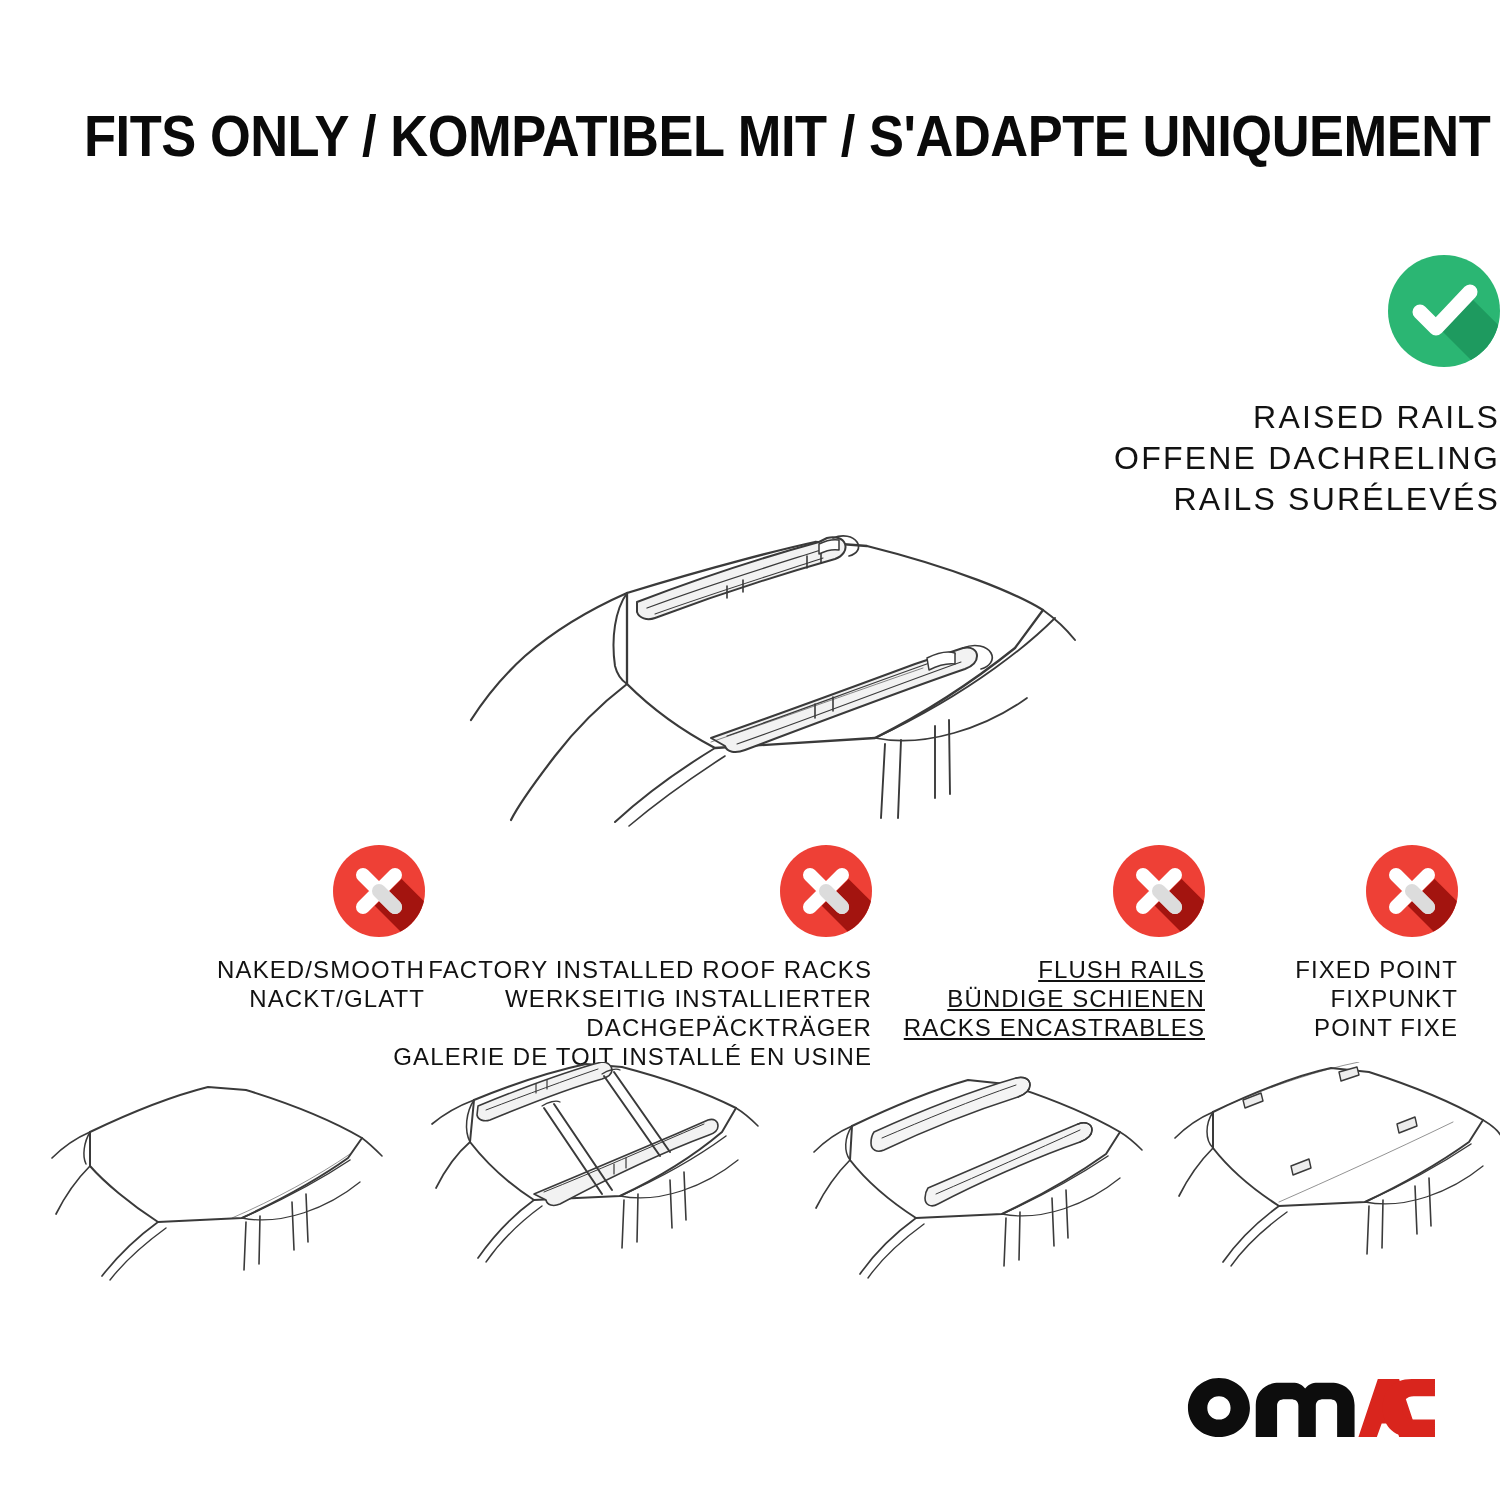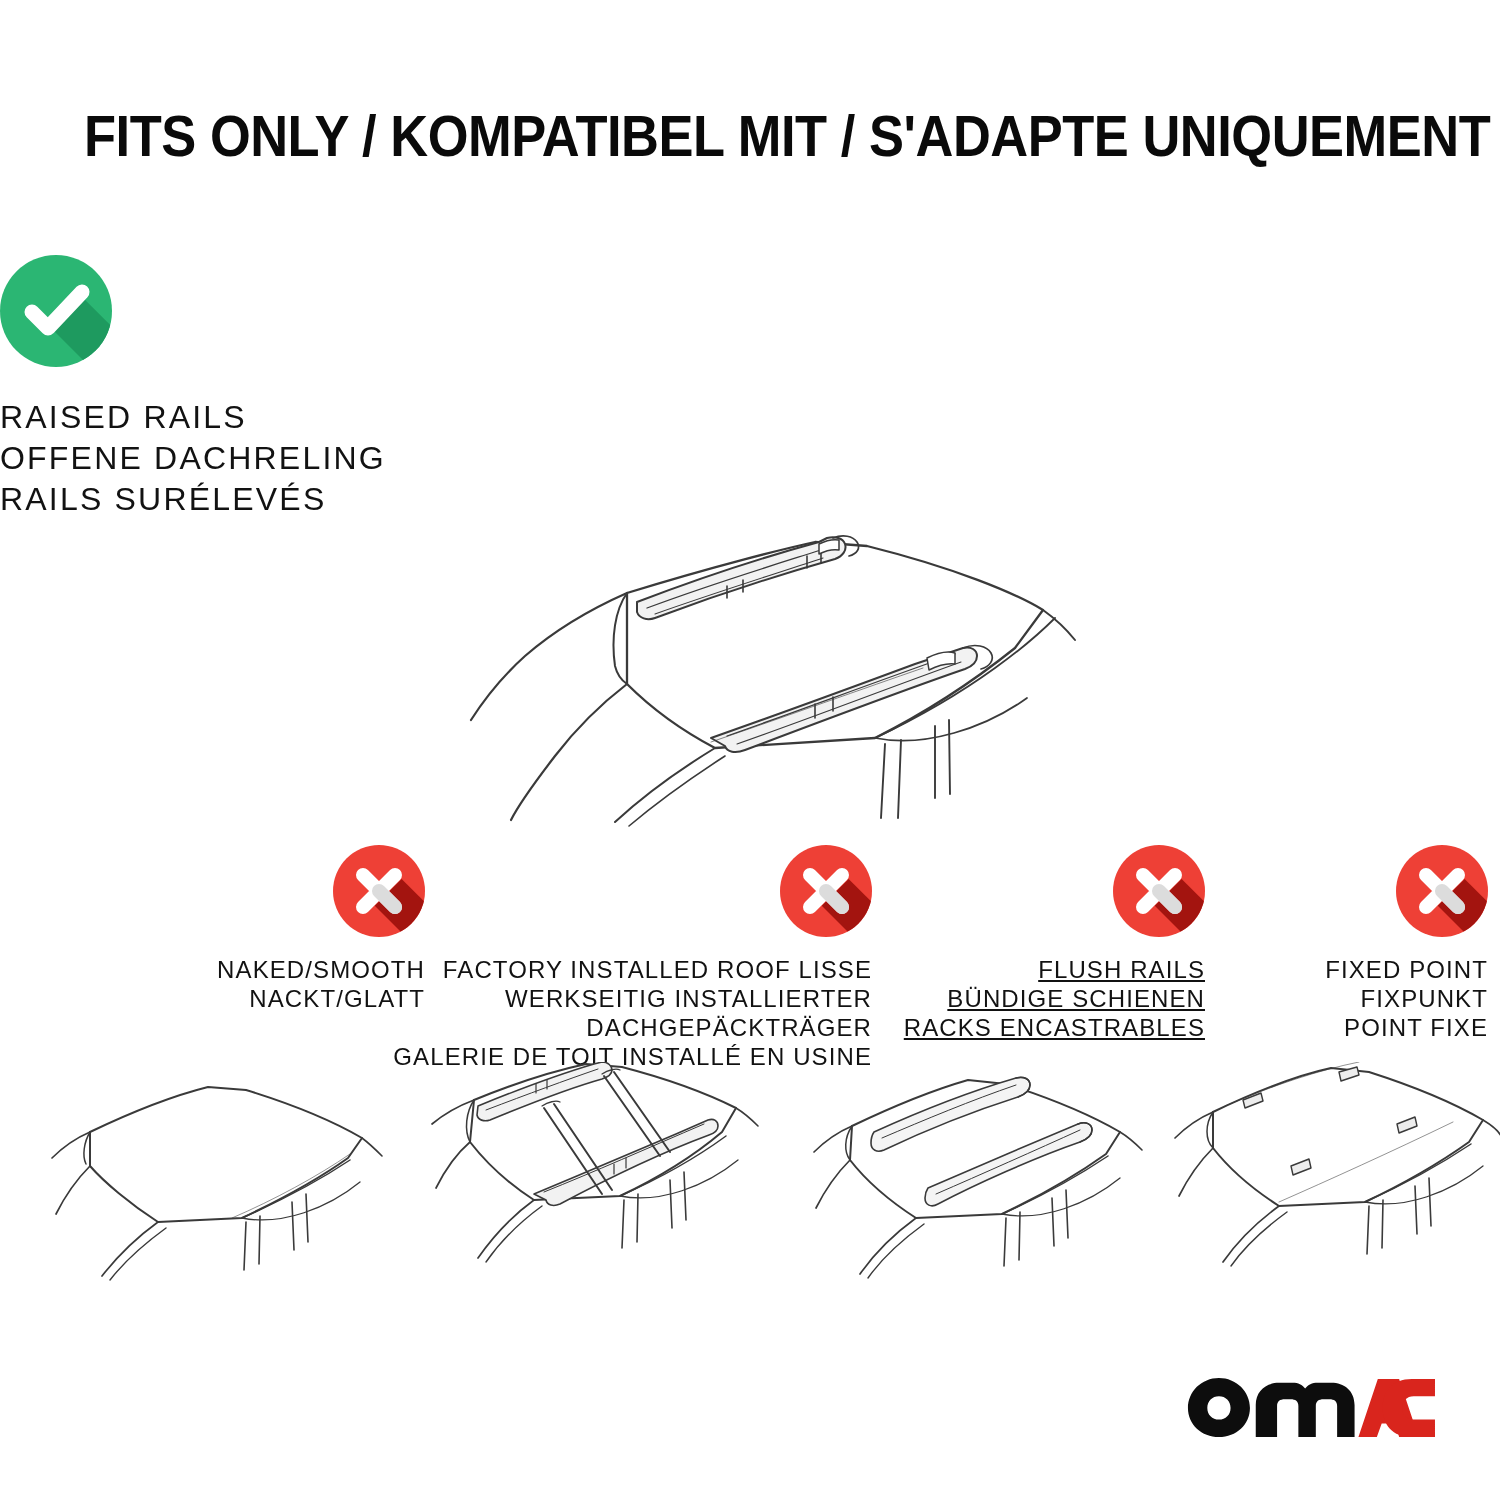--- a/index.html
+++ b/index.html
@@ -31,21 +31,21 @@
     transform-origin: left center;
     white-space: nowrap;
   }
 
   
   .primary-block {
     position: absolute;
     left: 0;
     top: 255px;
     width: 1500px;
-    text-align: left;
+    text-align: right;
   }
   .icon-badge {
     position: relative;
     display: inline-block;
     width: 112px;
     height: 112px;
   }
   .icon-badge .disc {
     position: absolute;
     inset: 0;
@@ -107,21 +107,21 @@
     font-size: 24px;
     line-height: 29px;
     letter-spacing: 1.1px;
     color: #121212;
     white-space: nowrap;
   }
 
   .col-0 { left: 45px;   width: 380px; }
   .col-1 { left: 392px;  width: 480px; }
   .col-2 { left: 855px;  width: 350px; text-decoration: underline; }
-  .col-3 { left: 1198px; width: 290px; }
+  .col-3 { left: 1168px; width: 290px; }
 
   .roof-small {
     position: absolute;
     width: 360px;
     height: 225px;
     top: 1062px;
   }
   .rs-0 { left: 30px; }
   .rs-1 { left: 408px; }
   .rs-2 { left: 788px; }
@@ -235,21 +235,21 @@
     <div class="icon-badge">
       <div class="disc" style="background:#EE4036;">
         <div class="shadow" style="background:#A3140F;"></div>
       </div>
       <svg class="glyph" viewBox="0 0 92 92">
         <path d="M30 30 L62 62 M62 30 L30 62" stroke="#FFFFFF" stroke-width="14" stroke-linecap="round" fill="none"></path>
         <path d="M46 46 L62 62" stroke="#DCDCDC" stroke-width="14" stroke-linecap="round" fill="none"></path>
       </svg>
     </div>
     <div class="excl-label">
-      <div>FACTORY INSTALLED ROOF LISSE</div>
+      <div>FACTORY INSTALLED ROOF RACKS</div>
       <div>WERKSEITIG INSTALLIERTER</div>
       <div>DACHGEPÄCKTRÄGER</div>
       <div>GALERIE DE TOIT INSTALLÉ EN USINE</div>
     </div>
   </div>
 
   <div class="excl-col col-2">
     <div class="icon-badge">
       <div class="disc" style="background:#EE4036;">
         <div class="shadow" style="background:#A3140F;"></div>

